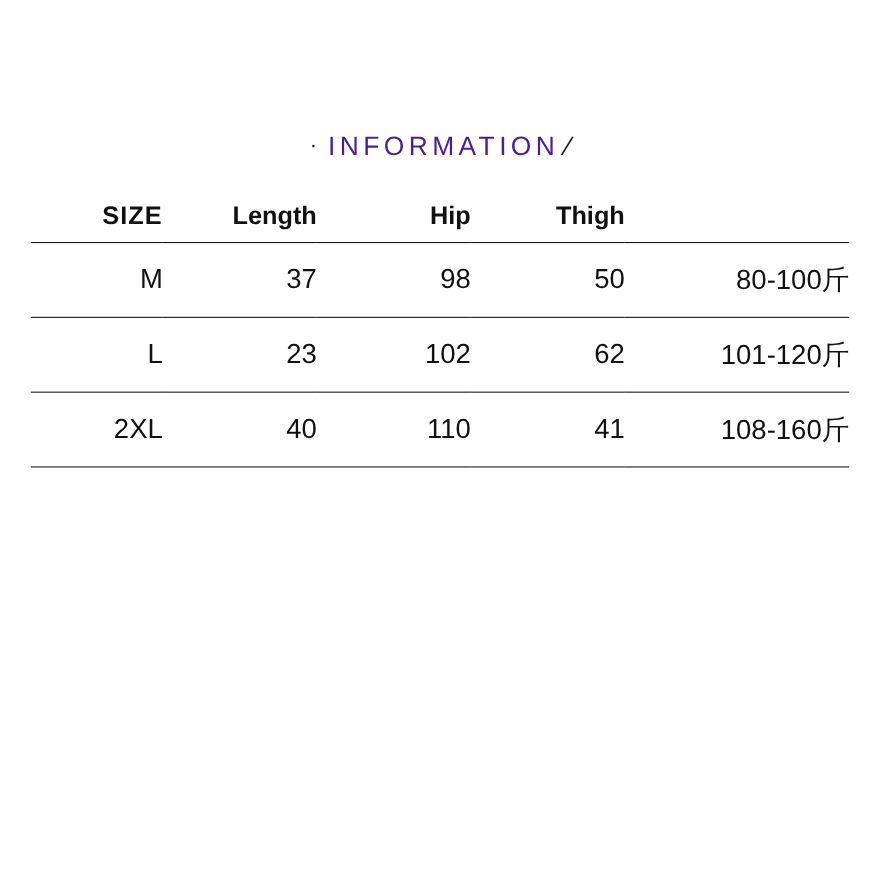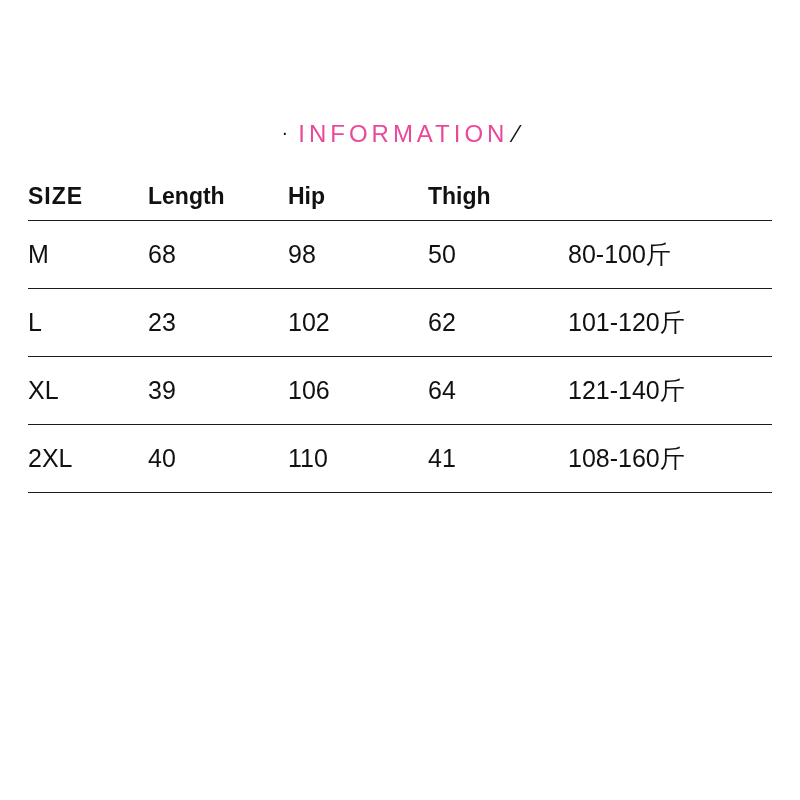--- a/index.html
+++ b/index.html
@@ -33,21 +33,21 @@
   }
   .title-dot {
     font-size: 20px;
     line-height: 1;
     color: #111111;
     transform: translateY(-2px);
   }
   .title-text {
     font-size: 24px;
     letter-spacing: 4px;
-    color: #ec4899;
+    color: #4c1d95;
     font-weight: 400;
     white-space: nowrap;
     text-align: right;
   }
   .title-slash {
     font-size: 24px;
     color: #111111;
     margin-left: -4px;
   }
   .table-wrap {
@@ -59,21 +59,21 @@
   table.size-table {
     border-collapse: collapse;
     width: 744px;
     table-layout: fixed;
   }
   table.size-table th,
   table.size-table td {
     border: none;
     border-bottom: 1.5px solid #1a1a1a;
     padding: 0;
-    text-align: left;
+    text-align: right;
     vertical-align: middle;
     color: #111111;
     background: #ffffff;
   }
   table.size-table thead th {
     height: 48px;
     font-size: 23px;
     font-weight: bold;
   }
   table.size-table tbody td {
@@ -121,38 +121,31 @@
           <th class="th-size">SIZE</th>
           <th>Length</th>
           <th>Hip</th>
           <th>Thigh</th>
           <th class="th-blank"></th>
         </tr>
       </thead>
       <tbody>
         <tr>
           <td>M</td>
-          <td>68</td>
+          <td>37</td>
           <td>98</td>
           <td>50</td>
           <td class="cell-weight">80-100斤</td>
         </tr>
         <tr>
           <td>L</td>
           <td>23</td>
           <td>102</td>
           <td>62</td>
           <td class="cell-weight">101-120斤</td>
-        </tr>
-        <tr>
-          <td>XL</td>
-          <td>39</td>
-          <td>106</td>
-          <td>64</td>
-          <td class="cell-weight">121-140斤</td>
         </tr>
         <tr>
           <td>2XL</td>
           <td>40</td>
           <td>110</td>
           <td>41</td>
           <td class="cell-weight">108-160斤</td>
         </tr>
       </tbody>
     </table>

